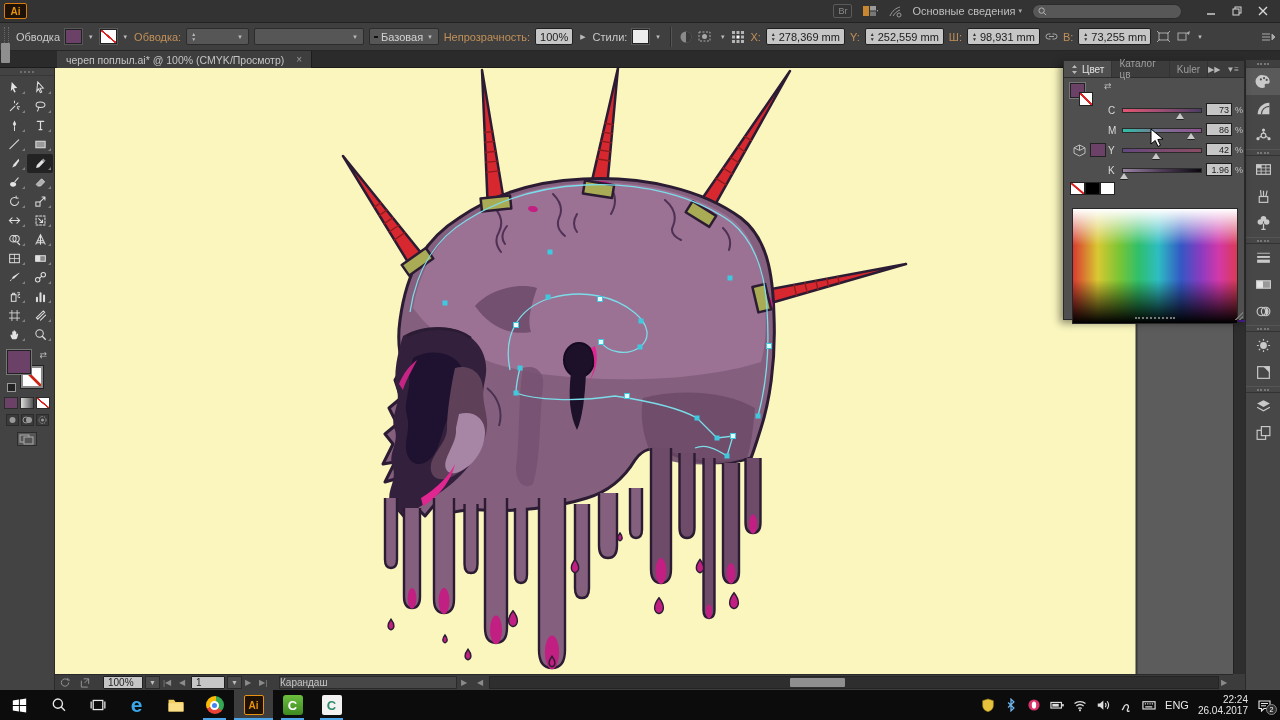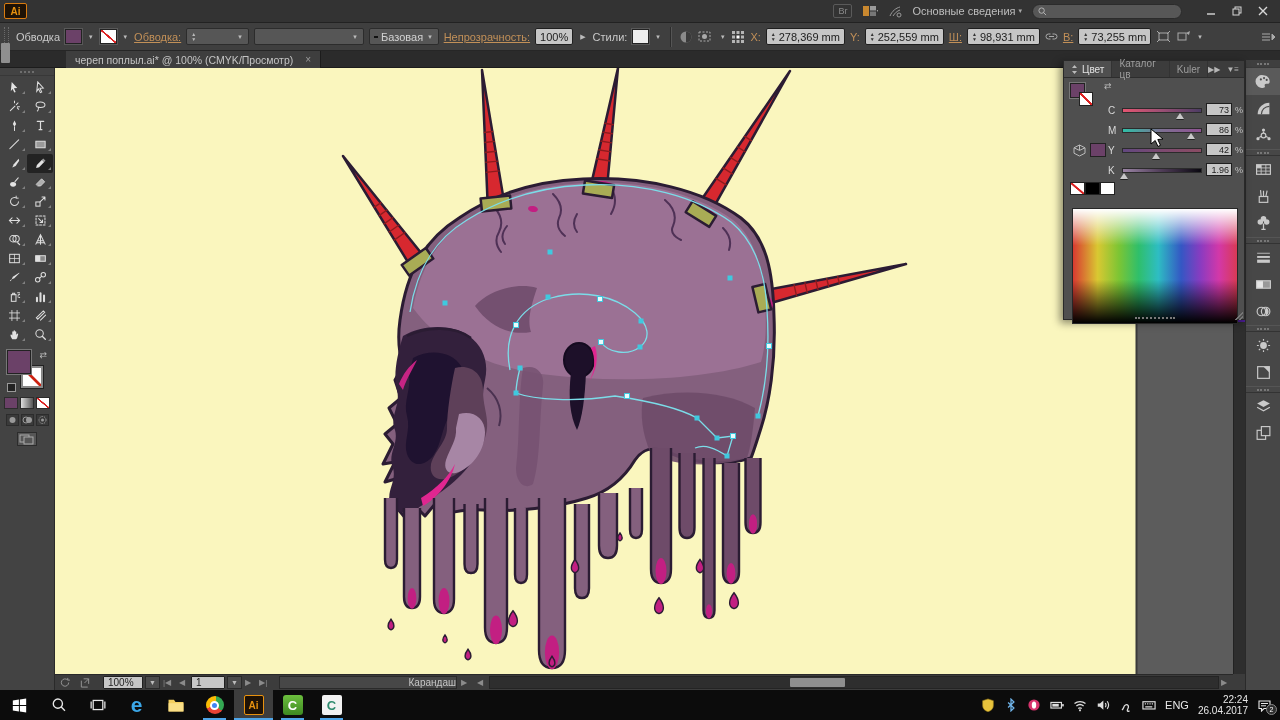--- a/index.html
+++ b/index.html
@@ -15,30 +15,30 @@
 .ws-label{display:flex;align-items:center;color:#BFBFBF}
 .searchbox{width:150px;height:15px;background:#575757;border:1px solid #2b2b2b;border-radius:8px;display:flex;align-items:center;padding:0 5px;gap:4px}
 .winbtns{display:flex;gap:4px;margin-left:8px}
 .winbtn{width:22px;height:16px;display:flex;align-items:center;justify-content:center}
 
 #optionsbar{position:absolute;left:0;top:23px;width:1280px;height:28px;background:#3F3F3F;border-bottom:1px solid #262626;display:flex;align-items:center;font-size:11px;color:#C9C9C9;gap:5px;padding:0 4px}
 .ob-grip{width:5px;height:20px;border-left:1px dotted #6a6a6a;border-right:1px dotted #6a6a6a;margin-right:2px}
 .ob-sw{width:17px;height:15px;border:1px solid #222;box-shadow:0 0 0 1px #585858}
 .ob-sw.none{background:linear-gradient(to top right,#fff 45%,#D22 46%,#D22 54%,#fff 55%)}
 .dd{font-size:7px;color:#bbb;padding:0 2px}
-.ob-link{color:#C29058;text-decoration:underline}
+.ob-link{color:#C29058;}
 .ob-box{height:17px;background:#565656;border:1px solid #2c2c2c;border-radius:2px;display:flex;align-items:center;padding:0 4px;gap:3px;color:#D2D2D2}
 .ob-box.light{background:#C6C6C6;color:#1c1c1c;border-color:#1f1f1f}
 .stepper{display:inline-flex;flex-direction:column;font-size:5px;color:#bbb;line-height:5px}
 .ob-sep{width:1px;height:20px;background:#2c2c2c;margin:0 3px;box-shadow:1px 0 0 #555}
 .linestyle{width:70px;justify-content:flex-start}
 .linestroke{display:inline-block;width:22px;height:2px;background:#111}
 
 #tabbar{position:absolute;left:0;top:51px;width:1280px;height:17px;background:#2B2B2B;border-bottom:1px solid #1c1c1c}
-.doc-tab{position:absolute;left:66px;top:0;height:17px;background:#3E3E3E;border-right:1px solid #1c1c1c;display:flex;align-items:center;padding:0 9px;font-size:10.5px;color:#C4C4C4;gap:12px}
+.doc-tab{position:absolute;left:57px;top:0;height:17px;background:#3E3E3E;border-right:1px solid #1c1c1c;display:flex;align-items:center;padding:0 9px;font-size:10.5px;color:#C4C4C4;gap:12px}
 .tab-close{color:#9a9a9a;font-size:10px}
 
 #toolbar{position:absolute;left:0;top:68px;width:55px;height:622px;background:#434343;border-right:1px solid #2a2a2a}
 #toolbar .thead{height:8px;border-bottom:1px solid #383838;display:flex;align-items:center;justify-content:center}
 #toolbar .thead i{width:14px;border-top:2px dotted #6e6e6e}
 .tools{display:grid;grid-template-columns:26px 26px;justify-content:center;padding-top:2px}
 .tool{height:19px;display:flex;align-items:center;justify-content:center;position:relative}
 .tool.active{background:#232323;border-radius:2px}
 .tool svg{width:13px;height:13px}
 .tool::after{content:"";position:absolute;right:2px;bottom:3px;border-left:3px solid transparent;border-bottom:3px solid #808080}
@@ -56,21 +56,21 @@
 #canvas svg{position:absolute;left:0;top:0}
 
 #vscroll{position:absolute;left:1233px;top:322px;width:12px;height:352px;background:#2E2E2E;border-left:1px solid #222}
 #vthumb{position:absolute;left:1px;top:43px;width:9px;height:20px;background:#8F8F8F;border-radius:1px}
 #vdown{position:absolute;left:0;bottom:2px;width:12px;text-align:center;color:#9a9a9a;font-size:7px}
 #statusbar{position:absolute;left:55px;top:674px;width:1178px;height:16px;background:#3C3C3C;border-top:1px solid #292929;font-size:10px;color:#B9B9B9}
 #statusbar>*{position:absolute;top:1px;height:13px;display:flex;align-items:center}
 .sb-box{background:#C6C6C6;color:#222;border:1px solid #1f1f1f;padding:0 4px;border-radius:1px}
 .sb-btn{background:#4c4c4c;border:1px solid #2a2a2a;padding:0 3px;font-size:7px;color:#bbb}
 .sb-arrow{color:#8b8b8b;font-size:8px}
-.sb-tool{background:#474747;border:1px solid #2a2a2a;width:178px;justify-content:flex-end;color:#C6C6C6}
+.sb-tool{background:#474747;border:1px solid #2a2a2a;width:178px;justify-content:flex-start;color:#C6C6C6}
 .htrack{background:#2E2E2E;border:1px solid #242424}
 .hthumb{position:absolute;top:1px;height:9px;background:#8F8F8F;border-radius:1px}
 #corner{position:absolute;left:1233px;top:674px;width:12px;height:16px;background:#3C3C3C}
 
 #dock{position:absolute;left:1245px;top:60px;width:35px;height:630px;background:#474747;border-left:1px solid #2a2a2a;z-index:6}
 .dock-head{height:8px;display:flex;align-items:center;justify-content:center;border-bottom:1px solid #3a3a3a;background:#3f3f3f}
 .dock-head i,.dock-sep i{width:12px;border-top:2px dotted #777}
 .dock-sep{height:7px;display:flex;align-items:center;justify-content:center;border-top:1px solid #555;border-bottom:1px solid #333}
 .dock-ic{height:27px;display:flex;align-items:center;justify-content:center}
 .dock-ic.active{background:#5A5A5A}

